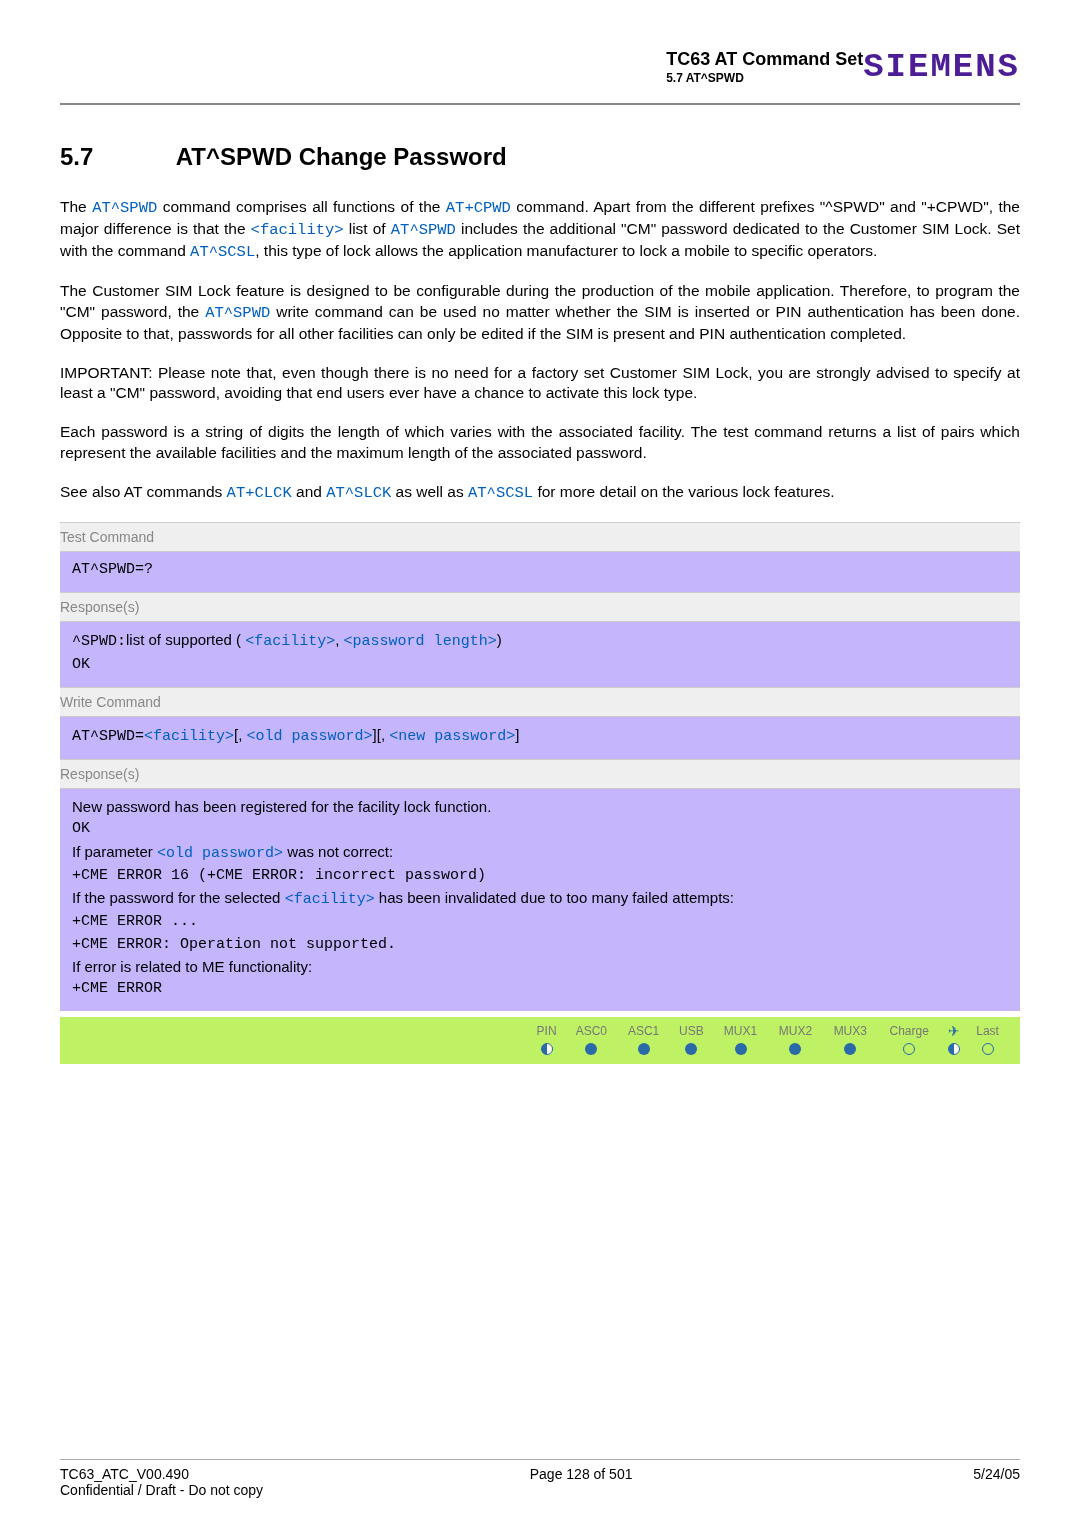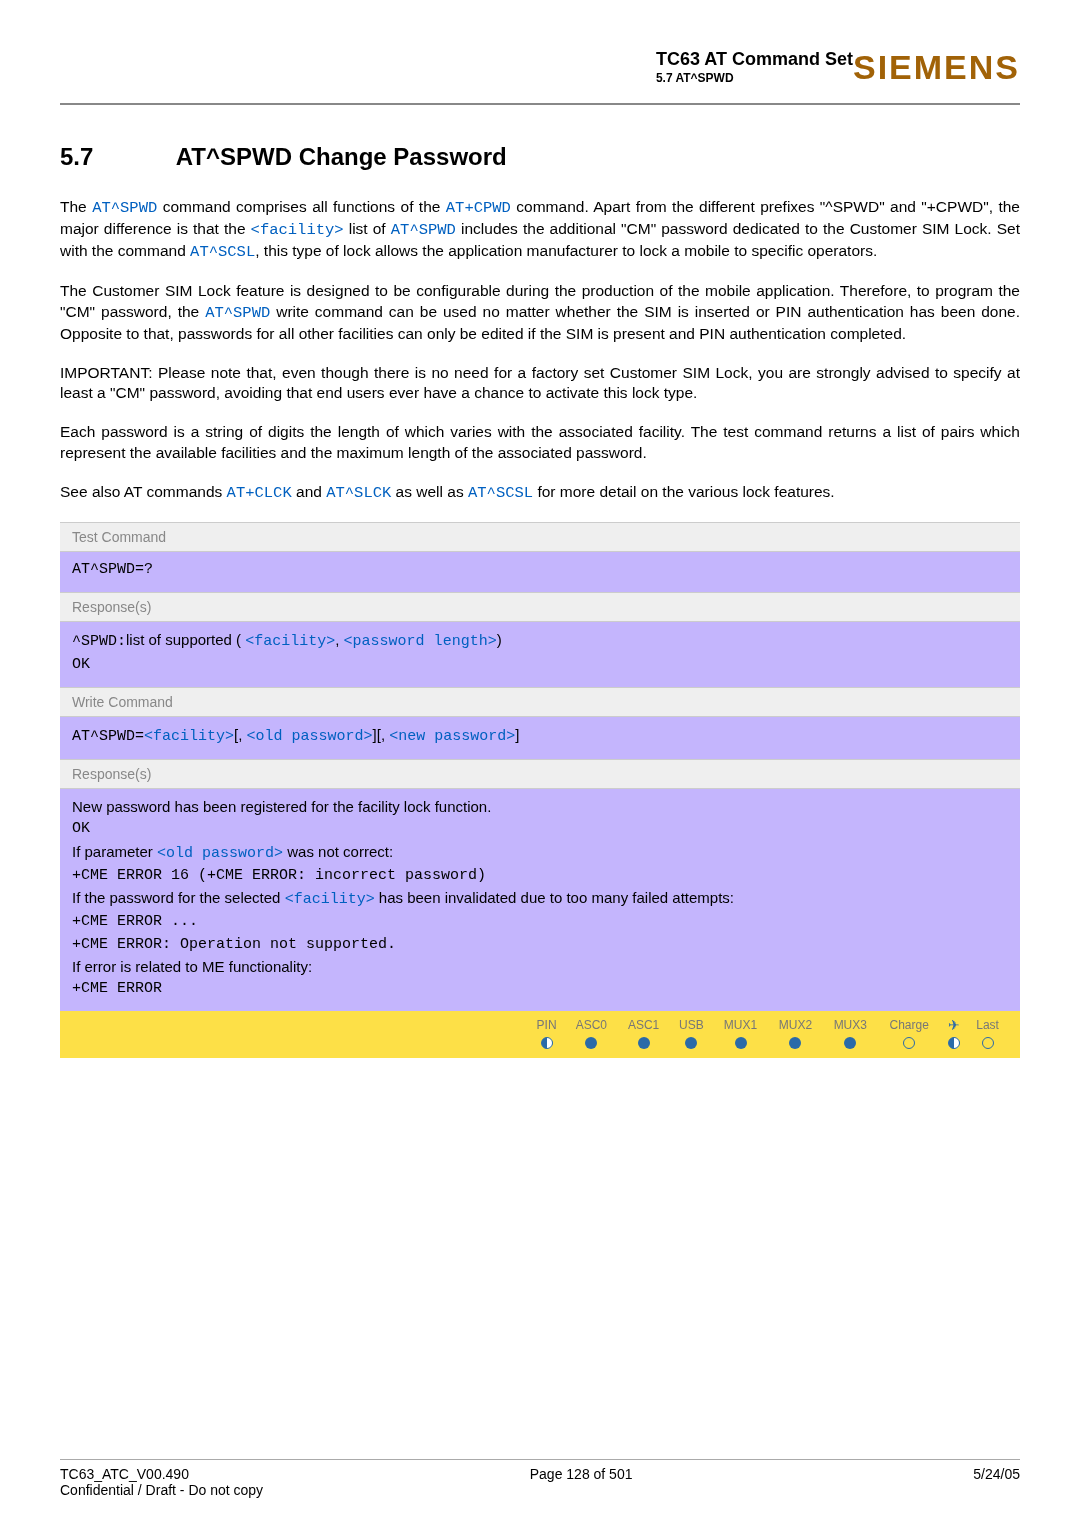--- a/index.html
+++ b/index.html
@@ -25,21 +25,22 @@
   .header-left {
     font-size: 18px;
     line-height: 1.3;
   }
   .header-title { font-weight: bold; }
   .header-sub { font-weight: bold; font-size: 12px; }
   .siemens-logo {
     font-weight: 900;
     font-size: 34px;
     letter-spacing: 2px;
-    color: #a16207;
+    color: #4c1d95;
+    font-family: Liberation Mono, monospace;
   }
   hr.rule {
     border: none;
     border-top: 2px solid #888;
     margin: 10px 0 38px 0;
   }
 
   .section-heading {
     font-size: 24px;
     font-weight: bold;
@@ -61,36 +62,37 @@
     font-size: 17px;
     font-weight: bold;
     font-style: italic;
     margin: 6px 0 10px 0;
   }
 
   .box {
     background: #efefef;
     border-top: 1px solid #ccc;
     border-bottom: 1px solid #ccc;
-    padding: 6px 12px;
+    padding: 6px 0;
     font-size: 14px;
     color: #888;
   }
   .box-inner {
     background: #c4b5fd;
     padding: 6px 12px 10px 12px;
     font-size: 15px;
   }
   .mono { font-family: "Courier New", monospace; font-size: 15px; }
   .ok { font-family: "Courier New", monospace; font-size: 15px; }
   .box-inner div { margin: 2px 0; line-height: 1.35; }
 
   .support-bar {
-    background: #fde047;
+    background: #bef264;
     padding: 4px 12px;
+    margin-top: 6px;
   }
   .support-table {
     width: 480px;
     margin-left: auto;
     border-collapse: collapse;
     font-size: 12px;
   }
   .support-table td, .support-table th {
     text-align: center;
     padding: 2px 4px;

